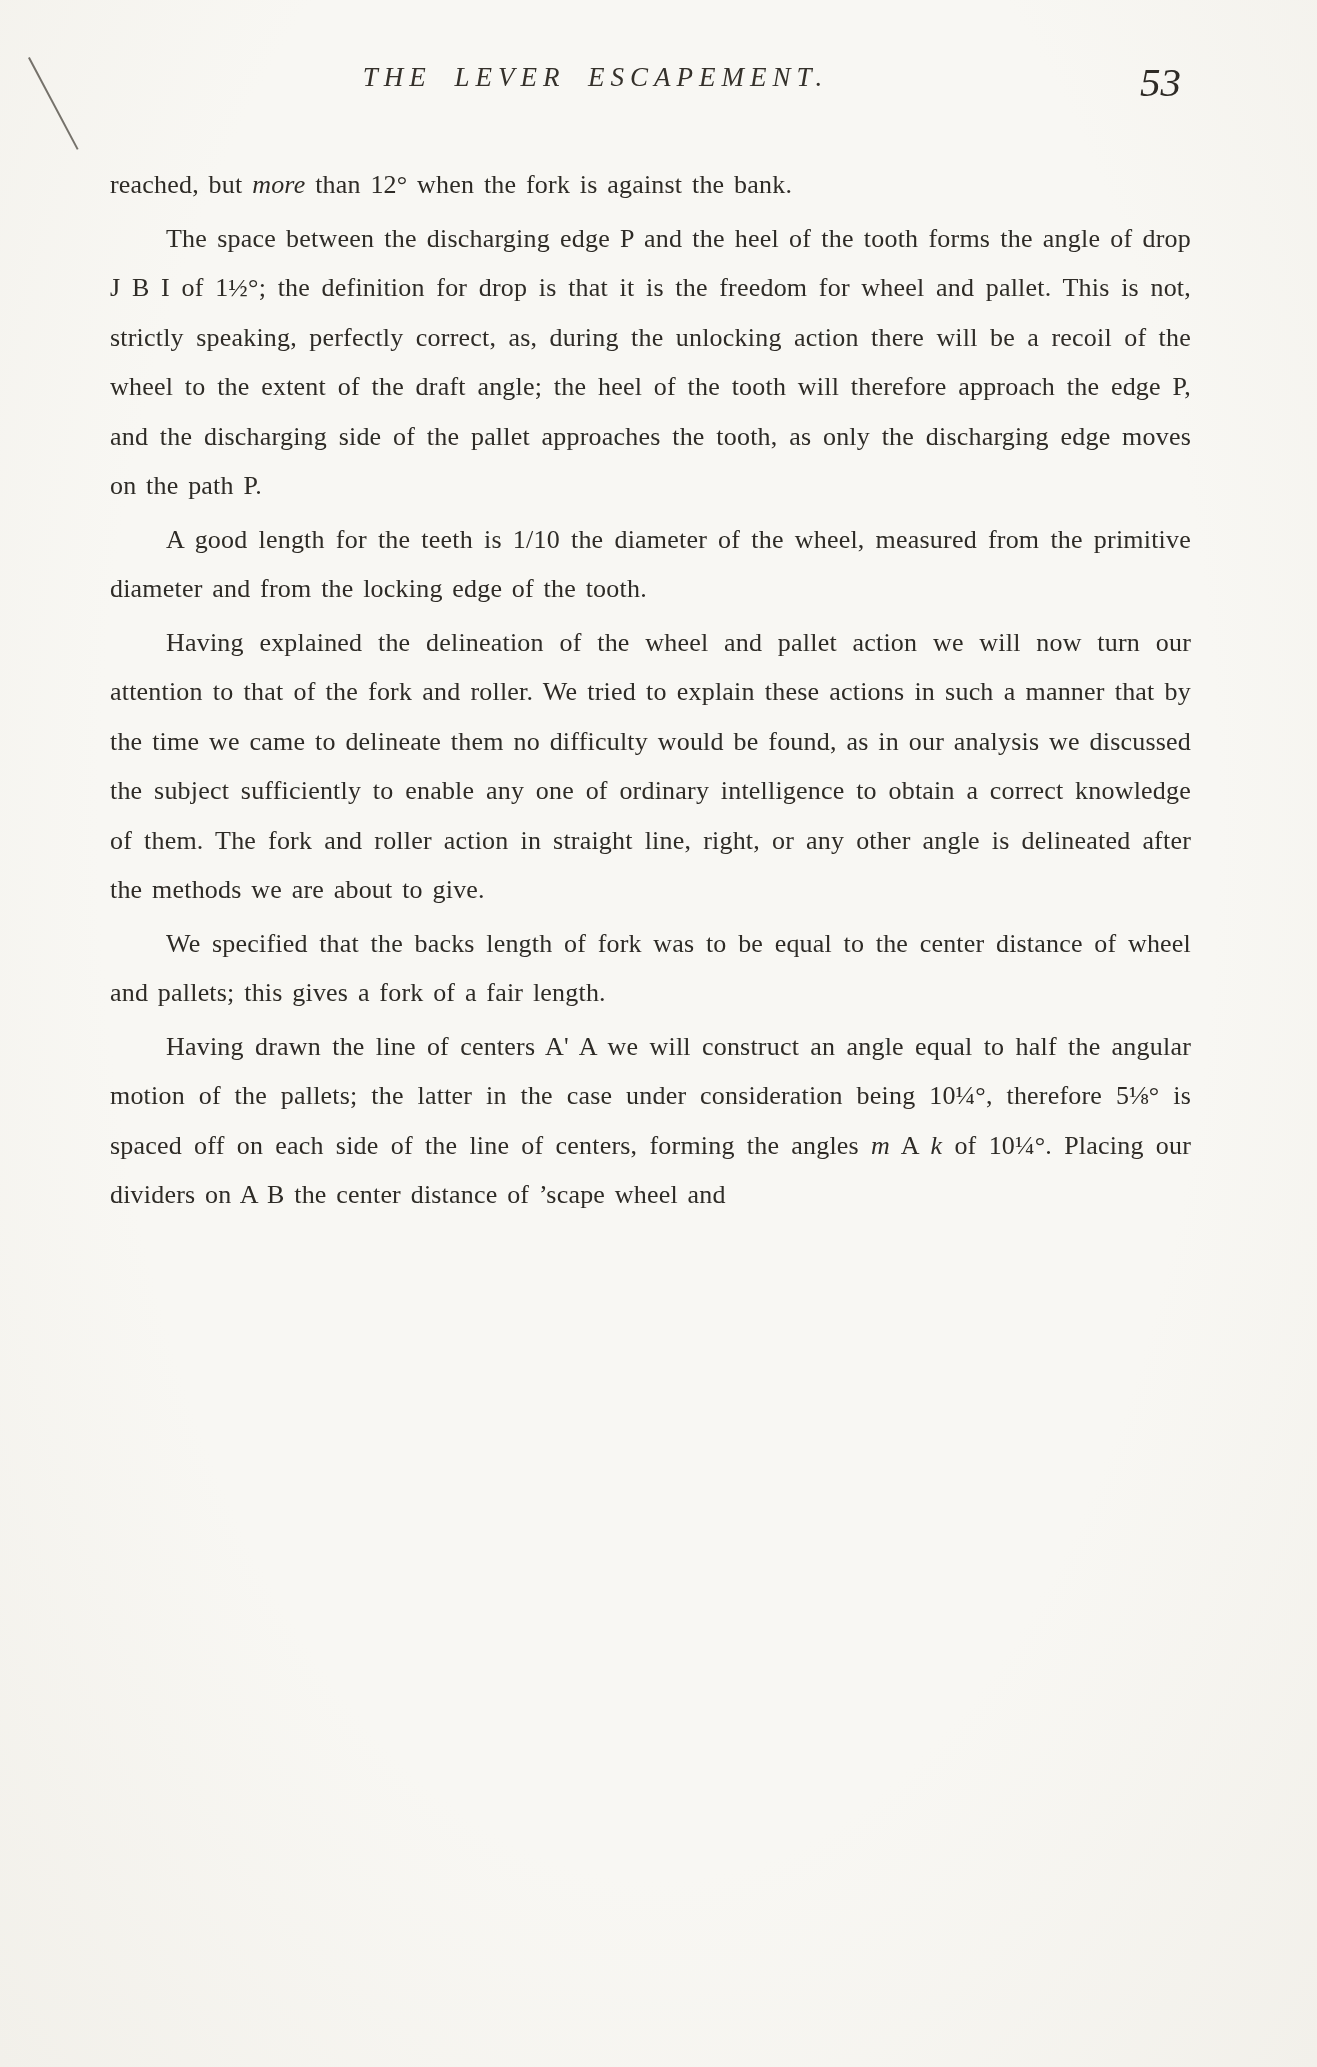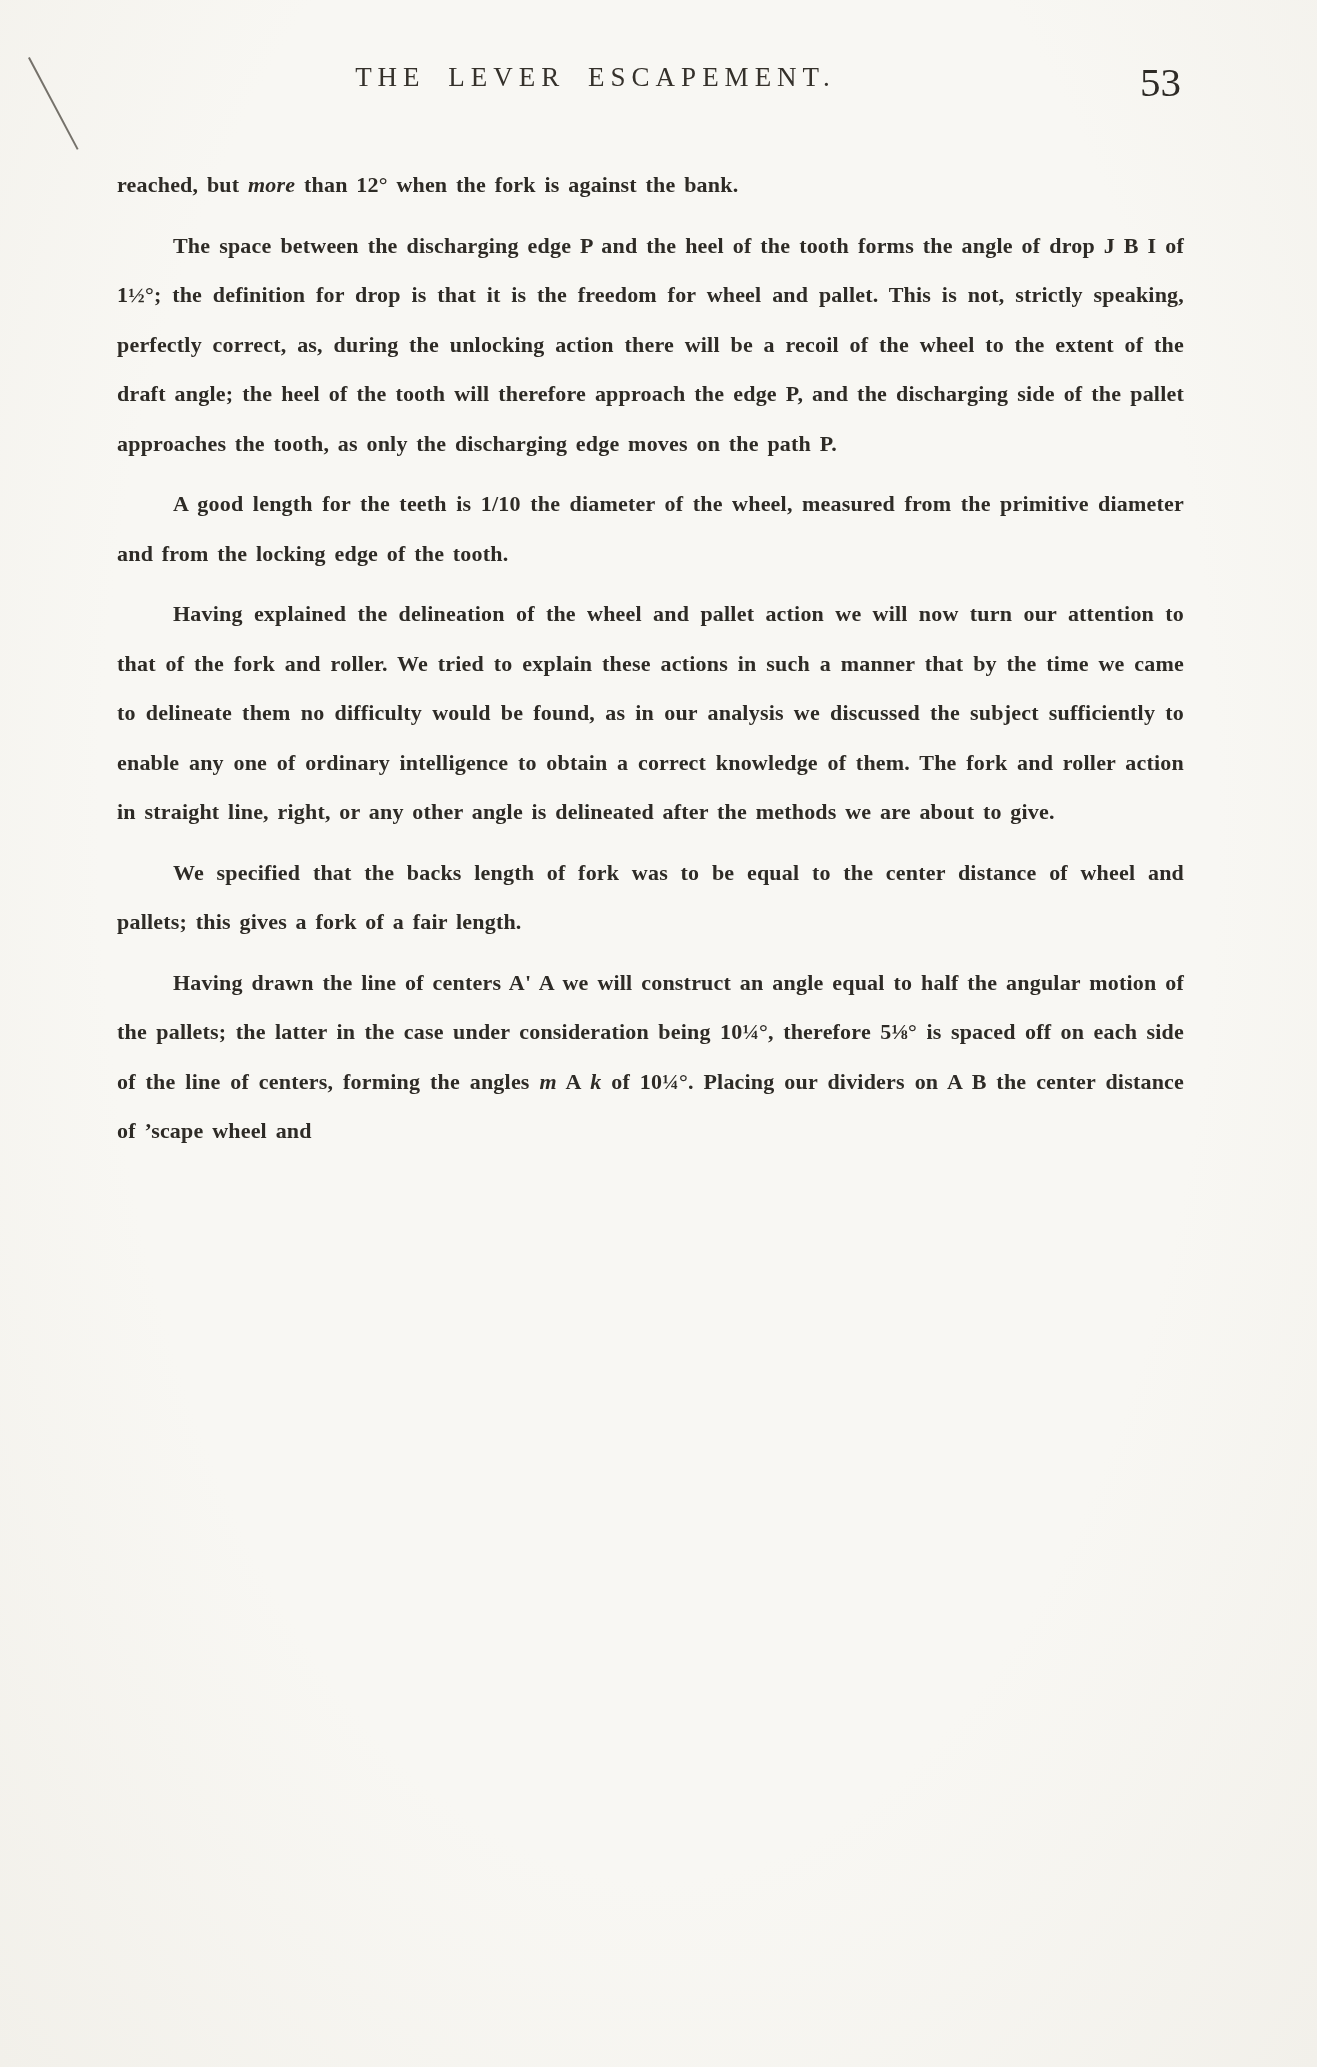--- a/index.html
+++ b/index.html
@@ -28,46 +28,46 @@
     height: 104px;
     background: #4a453e;
     opacity: 0.75;
     transform: rotate(-28deg);
     transform-origin: top left;
   }
   .running-head {
     position: relative;
     height: 46px;
     margin-bottom: 52px;
+    font-style: italic;
   }
   .running-title {
     position: absolute;
     left: 0;
     right: 110px;
     text-align: center;
     font-size: 27px;
     letter-spacing: 6px;
     word-spacing: 10px;
     color: #35312b;
   }
   .page-number {
     position: absolute;
     right: 14px;
     top: -4px;
     font-size: 41px;
     color: #2e2b26;
   }
   .body-text p {
-    margin: 11px;
-    font-size: 22px;
+    margin: 4px;
+    font-size: 26px;
     line-height: 49.5px;
     text-align: justify;
     word-spacing: 3px;
     letter-spacing: 0.2px;
-    font-weight: bold;
   }
   .body-text p.indent {
     text-indent: 56px;
   }
   .body-text i {
     font-style: italic;
   }
 </style>
 </head>
 <body>

